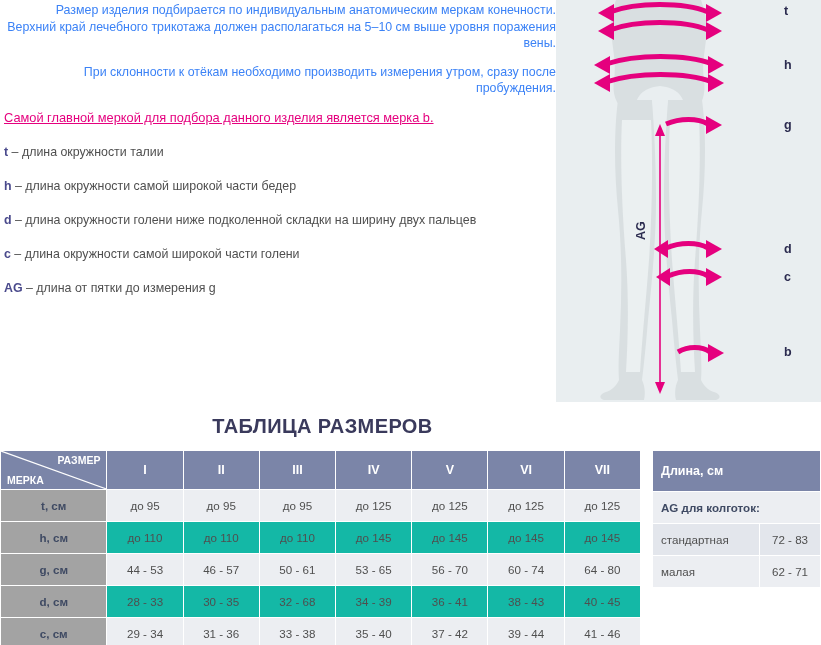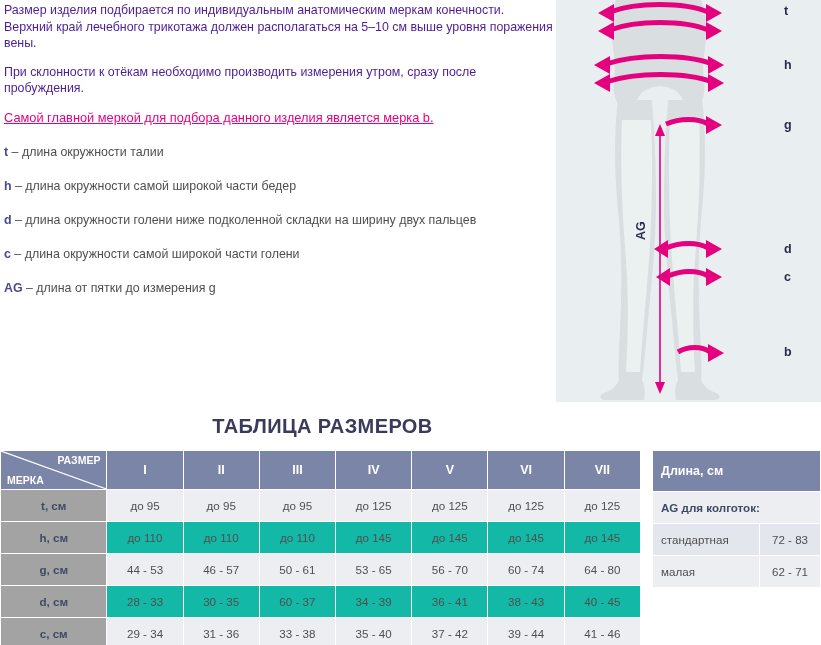--- a/index.html
+++ b/index.html
@@ -11,21 +11,21 @@
     position:relative;
     overflow:hidden;
   }
   .wrap{position:relative;width:821px;height:645px;}
 
   
   .text-col{
     position:absolute;left:4px;top:0;width:552px;
   }
   .para{
-    font-size:12.4px;line-height:16.6px;color:#4c1d95;margin:0 0 12px 0;
+    font-size:12.4px;line-height:16.6px;color:#3b82f6;margin:0 0 12px 0;text-align:right;
   }
   .para.first{padding-top:2px;}
   .highlight{
     font-size:12.8px;line-height:17px;color:#e5007e;margin:6px 0 18px 0;text-decoration:underline;
   }
   .legend{margin:0;}
   .legend-row{
     font-size:12.4px;line-height:16px;color:#4f4f4f;margin-bottom:18px;
   }
   .legend-row .lbl{color:#4a4a8c;font-weight:bold;}
@@ -262,21 +262,21 @@
         <td class="val">50 - 61</td>
         <td class="val">53 - 65</td>
         <td class="val">56 - 70</td>
         <td class="val">60 - 74</td>
         <td class="val">64 - 80</td>
       </tr>
       <tr class="alt">
         <td class="rowhead">d, см</td>
         <td class="val">28 - 33</td>
         <td class="val">30 - 35</td>
-        <td class="val">60 - 37</td>
+        <td class="val">32 - 68</td>
         <td class="val">34 - 39</td>
         <td class="val">36 - 41</td>
         <td class="val">38 - 43</td>
         <td class="val">40 - 45</td>
       </tr>
       <tr>
         <td class="rowhead">c, см</td>
         <td class="val">29 - 34</td>
         <td class="val">31 - 36</td>
         <td class="val">33 - 38</td>

